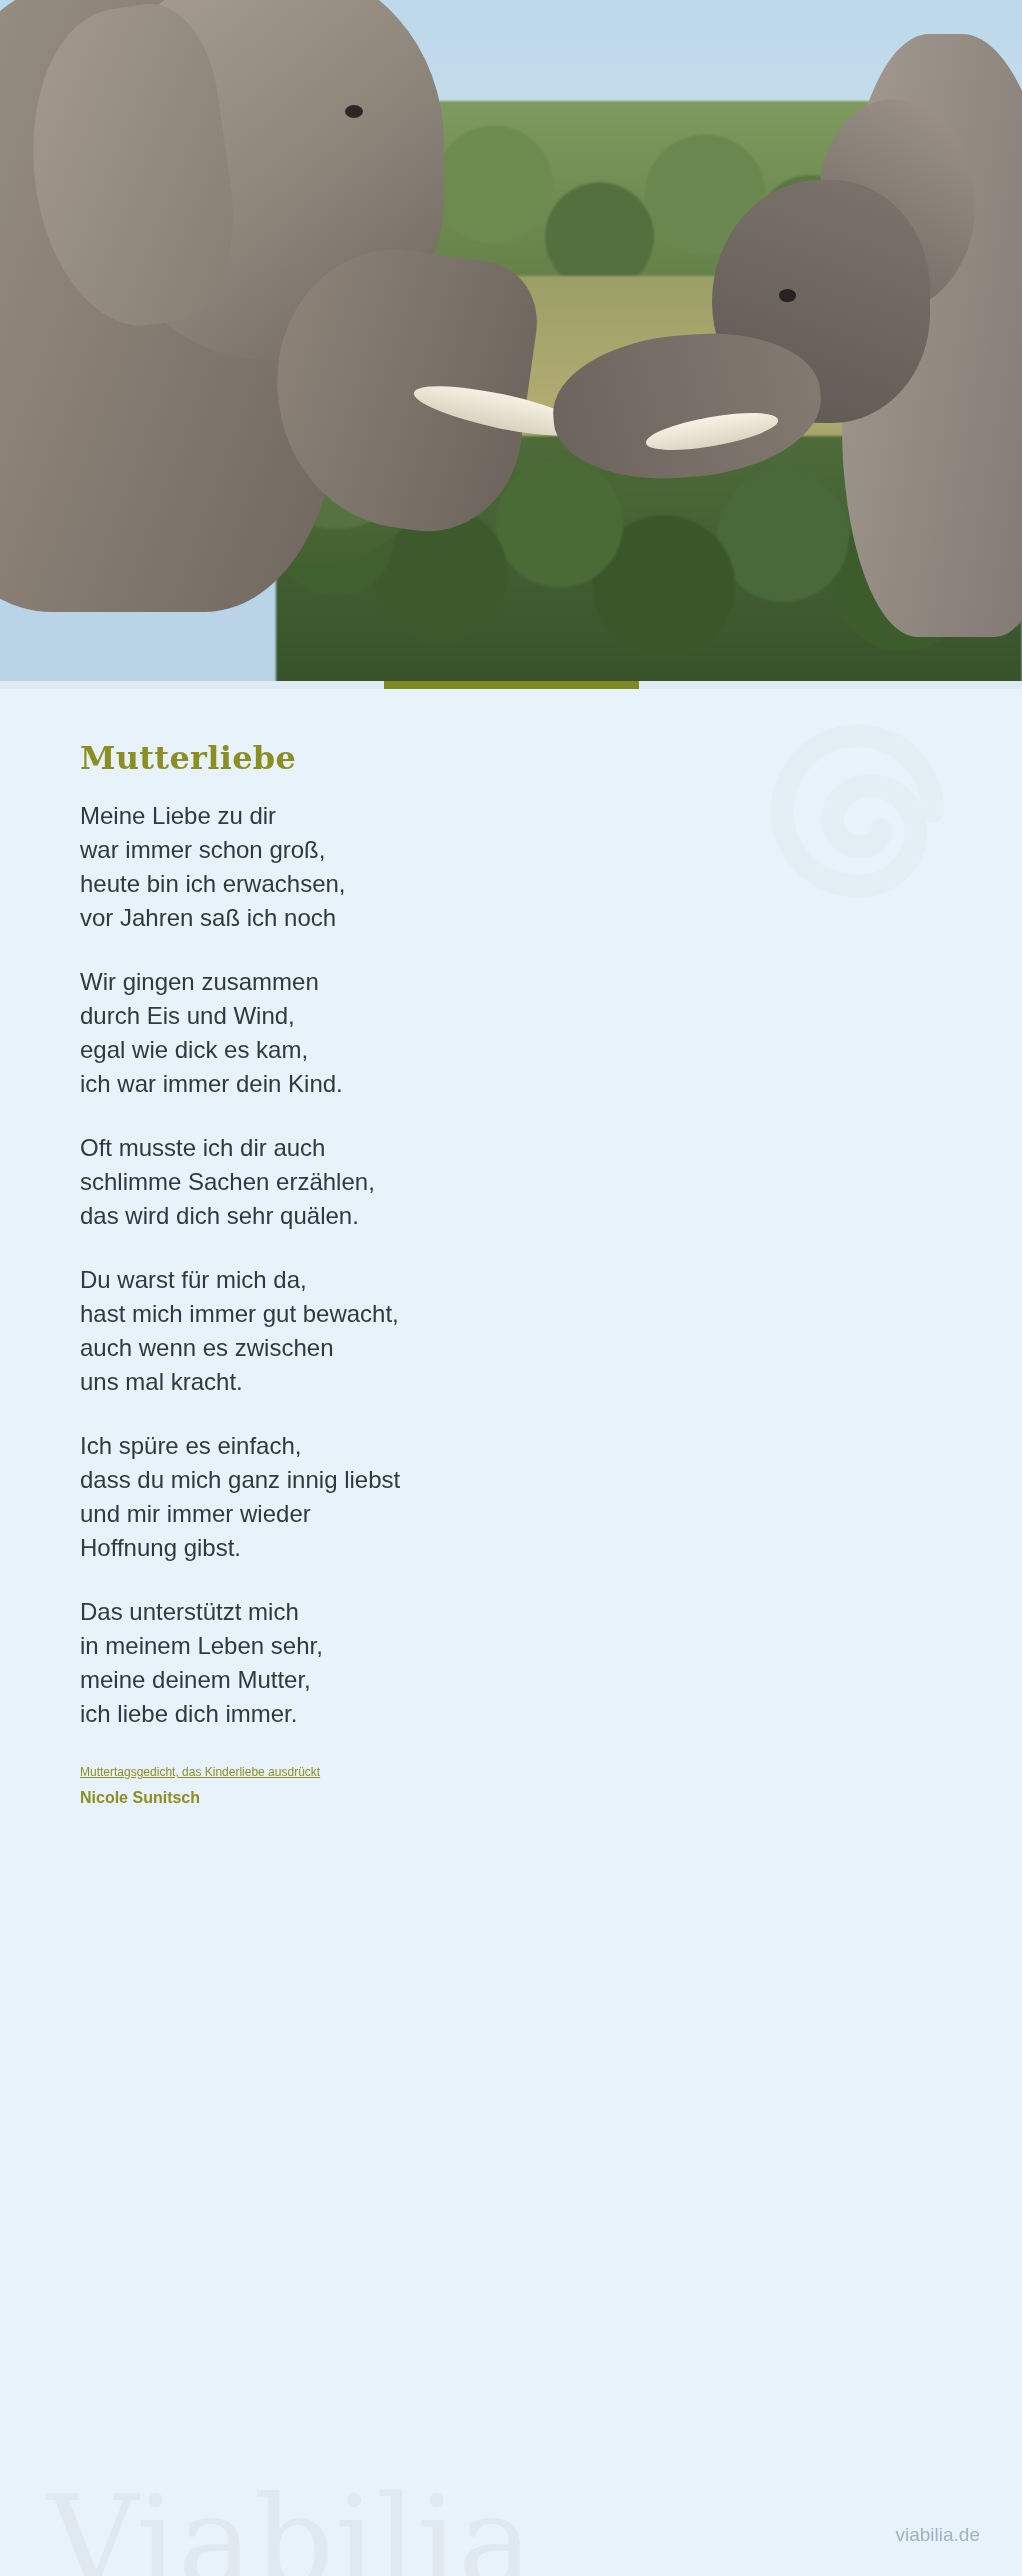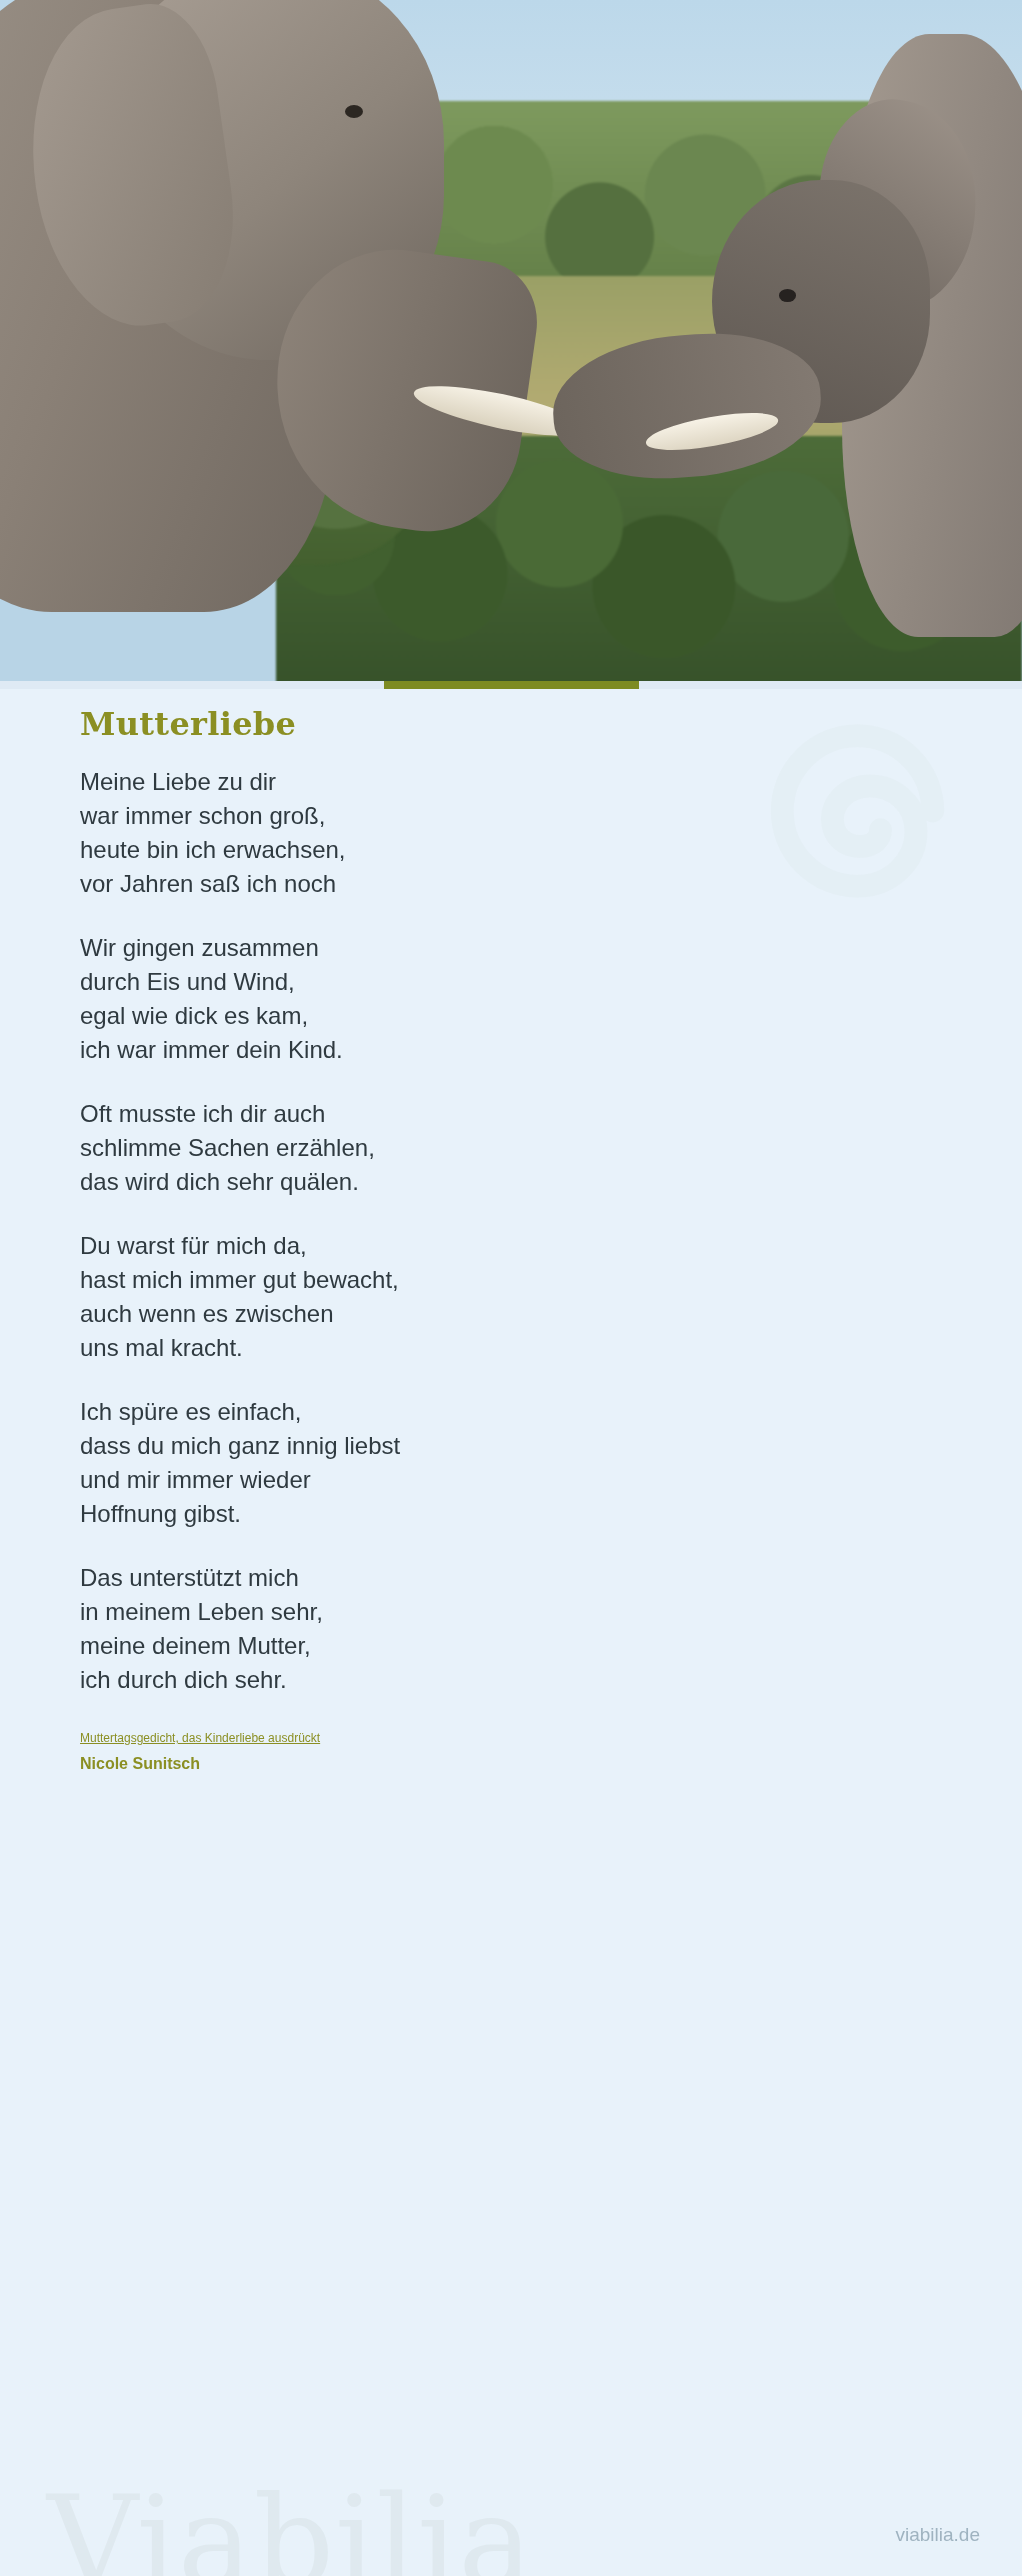--- a/index.html
+++ b/index.html
@@ -211,21 +211,21 @@
     top: 719px;
     width: 209px;
     height: 209px;
     opacity: 0.55;
   }
 
   
   .content {
     position: absolute;
     left: 0;
-    top: 655px;
+    top: 689px;
     width: 1022px;
     padding: 50px 80px 0 80px;
     box-sizing: border-box;
   }
   .poem-title {
     font-family: "DejaVu Serif", serif;
     font-weight: 700;
     font-size: 32px;
     color: #8b8f23;
     margin: 0 0 22px 0;
@@ -344,21 +344,21 @@
       <span class="line">Ich spüre es einfach,</span>
       <span class="line">dass du mich ganz innig liebst</span>
       <span class="line">und mir immer wieder</span>
       <span class="line">Hoffnung gibst.</span>
     </p>
 
     <p class="stanza">
       <span class="line">Das unterstützt mich</span>
       <span class="line">in meinem Leben sehr,</span>
       <span class="line">meine deinem Mutter,</span>
-      <span class="line">ich durch dich sehr.</span>
+      <span class="line">ich liebe dich immer.</span>
     </p>
 
     <div class="caption">Muttertagsgedicht, das Kinderliebe ausdrückt</div>
     <div class="author">Nicole Sunitsch</div>
   </div>
 
   <div class="brand-big">Viabilia</div>
   <div class="brand-small">viabilia.de</div>
 
 </div>

